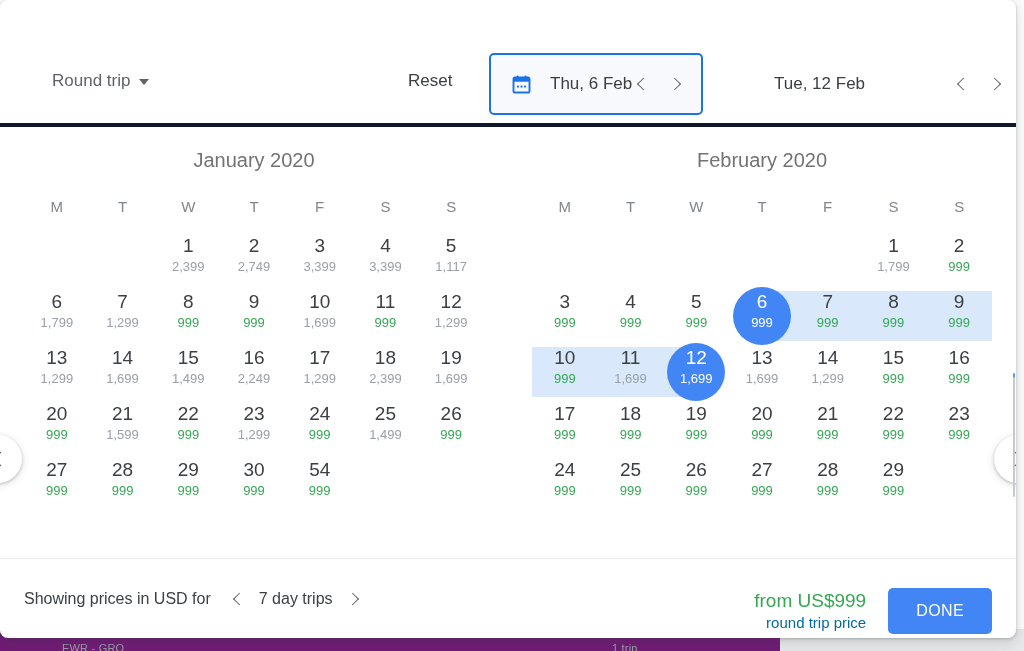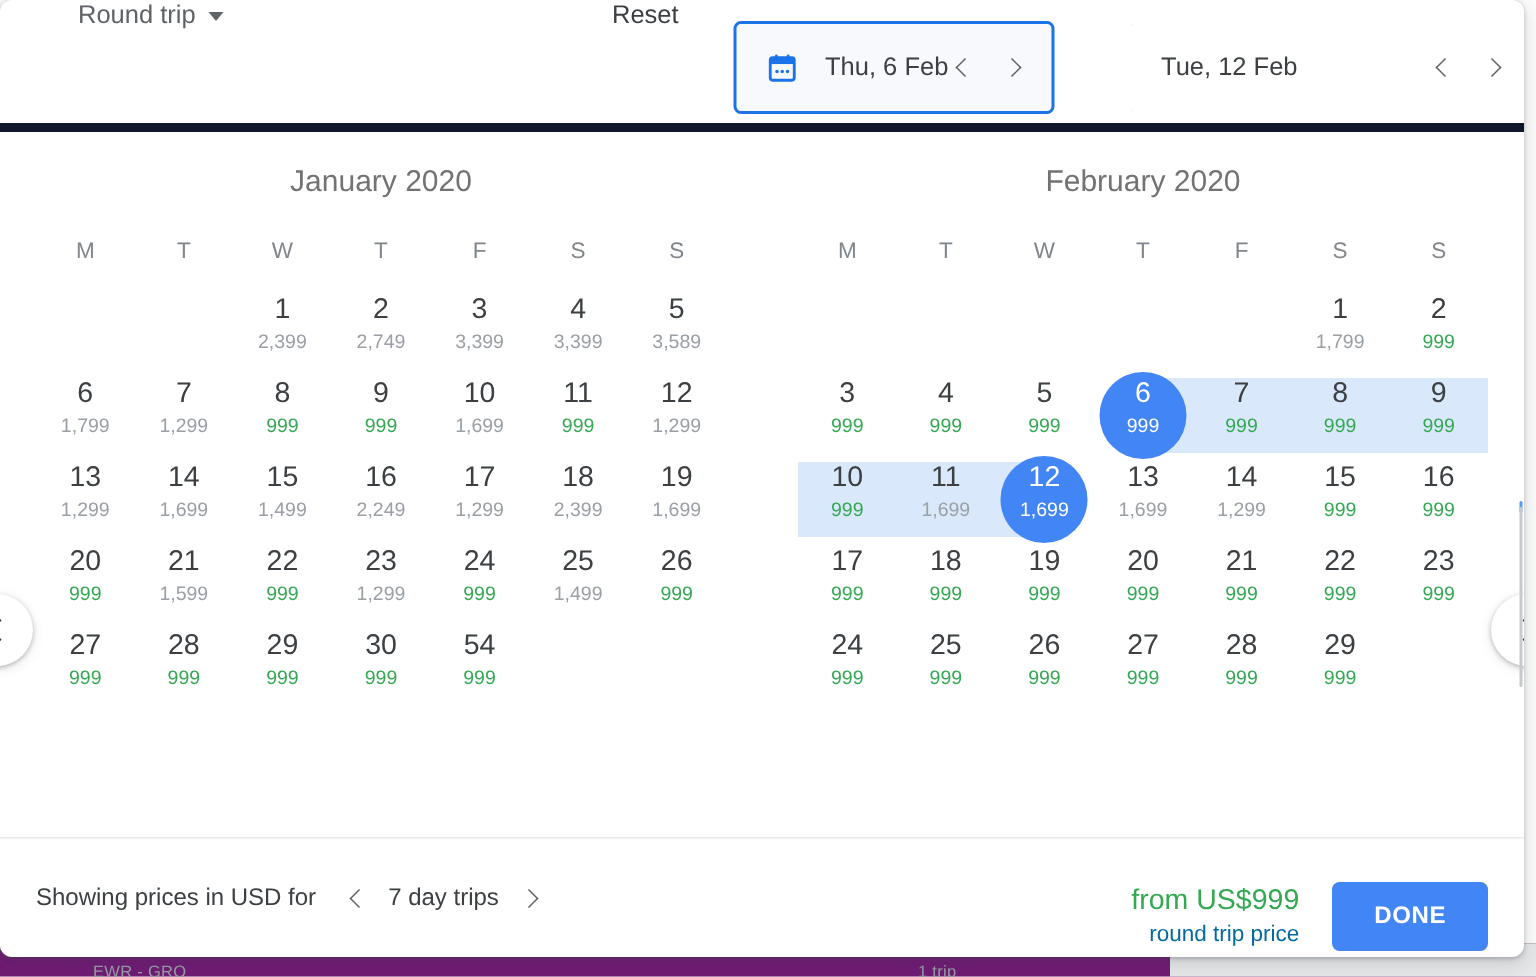--- a/index.html
+++ b/index.html
@@ -54,24 +54,25 @@
     box-shadow: 0 1px 3px rgba(60,64,67,.30), 0 4px 14px 3px rgba(60,64,67,.15);
     overflow: hidden;
     display: flex;
     flex-direction: column;
   }
 
   
   .topbar {
     height: 88px;
     flex: 0 0 88px;
-    border-bottom: 6px solid #0f172a;
-    display: flex;
-    align-items: flex-start;
+    border-bottom: 4px solid #0f172a;
+    display: flex;
+    align-items: center;
     position: relative;
+    margin-top: 39px;
   }
   .trip-type {
     display: flex;
     align-items: center;
     gap: 9px;
     margin-left: 52px;
     font-size: 17px;
     color: #5f6368;
     cursor: pointer;
   }
@@ -315,21 +316,21 @@
     line-height: 20px;
   }
   .done-btn {
     background: #4285f4;
     color: #ffffff;
     border: none;
     border-radius: 5px;
     height: 46px;
     padding: 0 28px;
     font-size: 16px;
-    font-weight: 700;
+    font-weight: 400;
     letter-spacing: .4px;
     cursor: pointer;
     font-family: inherit;
   }
 
   
   .edge-line {
     position: absolute;
     right: 1px; top: 250px;
     width: 2px; height: 120px;
@@ -426,21 +427,21 @@
             <div class="day-cell">
               <div class="day-num">3</div>
               <div class="day-price">3,399</div>
             </div>
             <div class="day-cell">
               <div class="day-num">4</div>
               <div class="day-price">3,399</div>
             </div>
             <div class="day-cell">
               <div class="day-num">5</div>
-              <div class="day-price">3,589</div>
+              <div class="day-price">1,117</div>
             </div>
           </div>
           <div class="week-row">
             <div class="day-cell">
               <div class="day-num">6</div>
               <div class="day-price">1,799</div>
             </div>
             <div class="day-cell">
               <div class="day-num">7</div>
               <div class="day-price">1,299</div>

